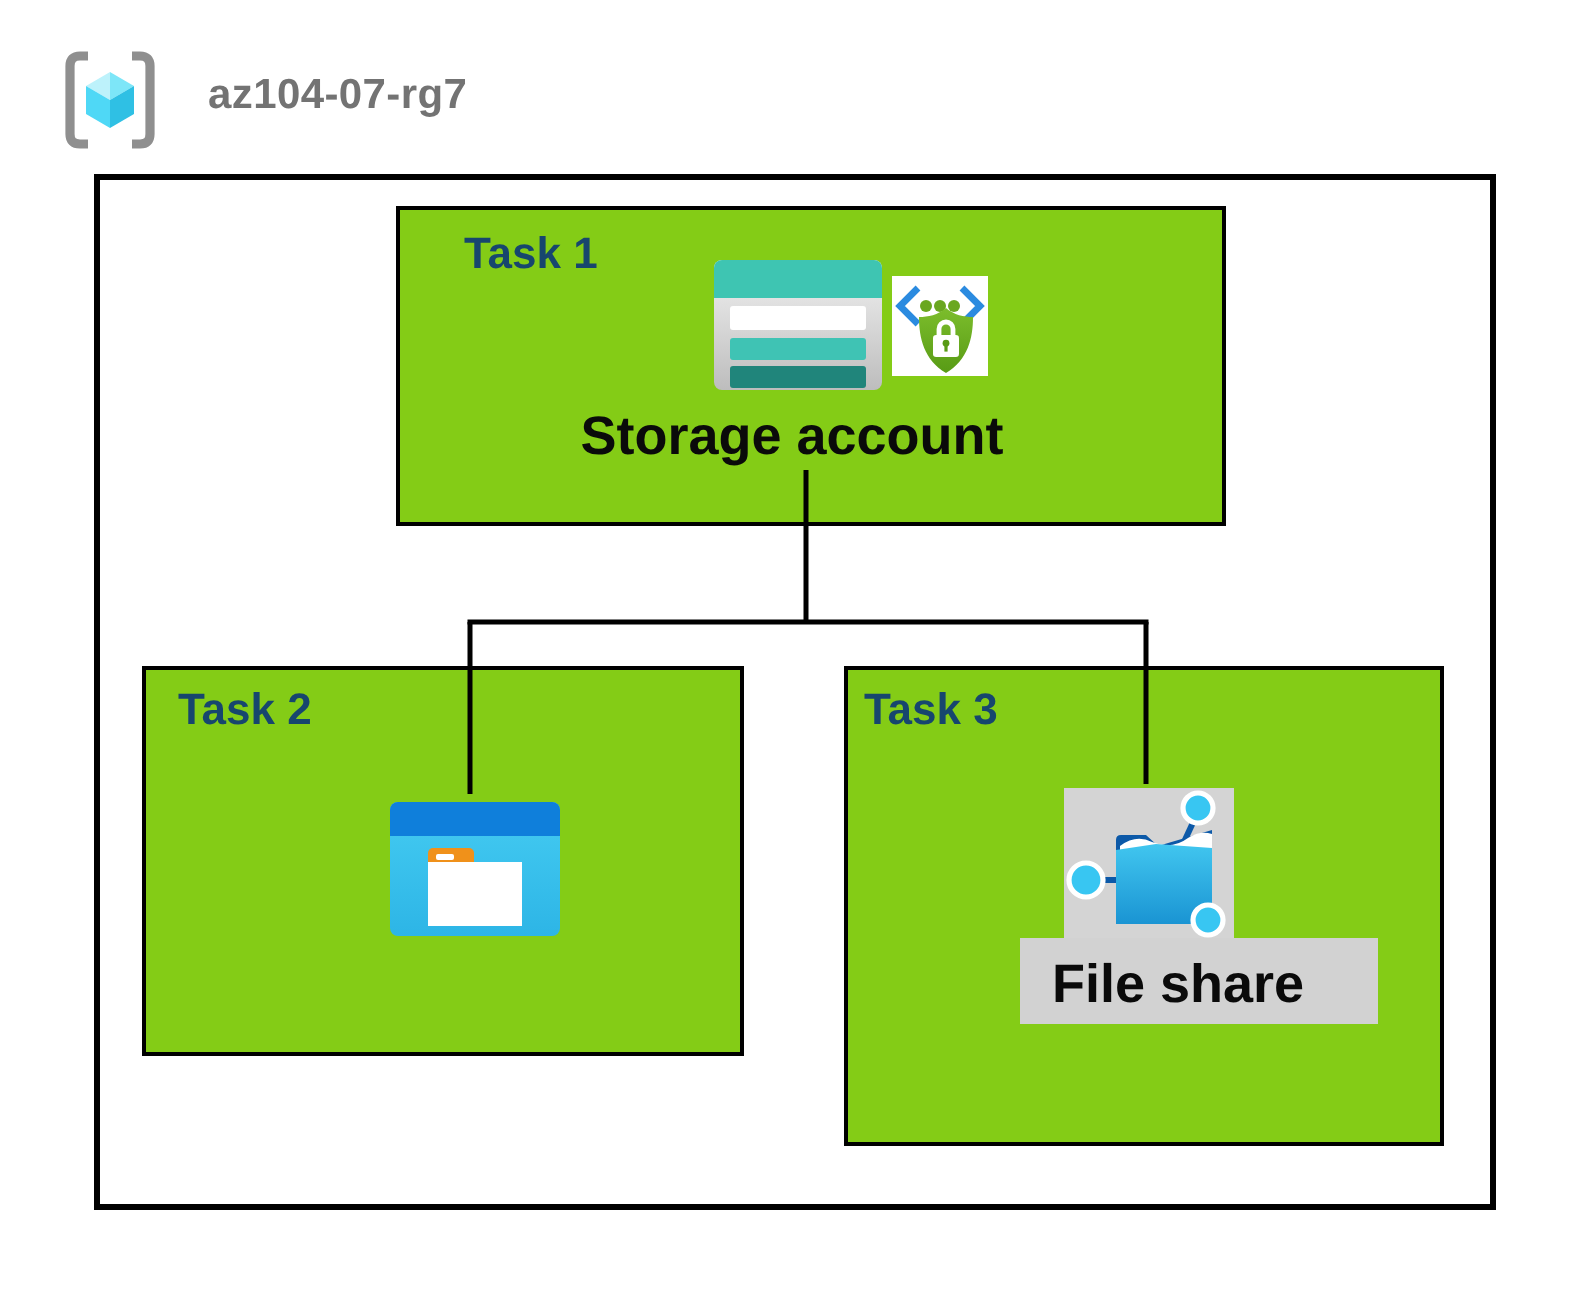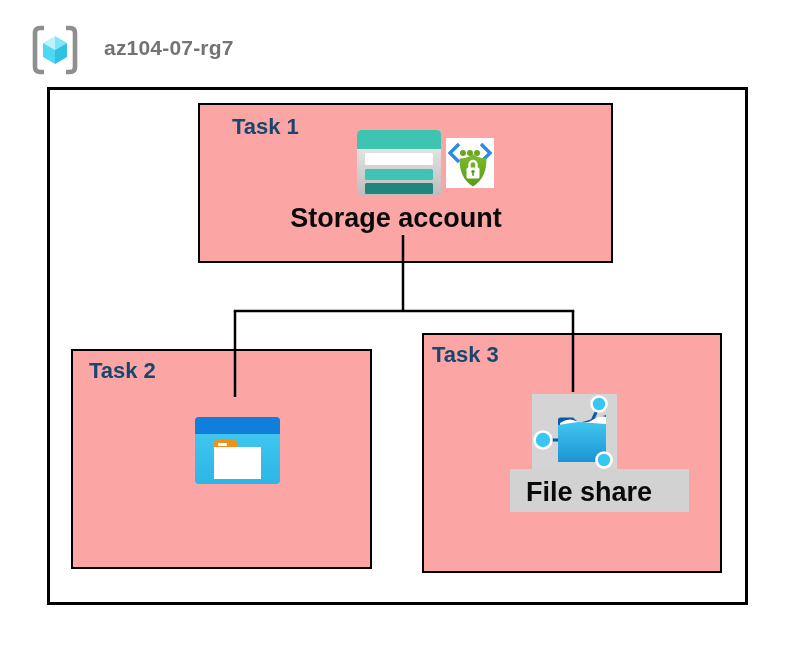--- a/index.html
+++ b/index.html
@@ -19,24 +19,24 @@
     font-size: 21px; font-weight: 700; color: #737373;
     letter-spacing: 0.2px; white-space: nowrap;
   }
 
   
   .outer-box {
     position: absolute; left: 47px; top: 87px; width: 701px; height: 518px;
     border: 3px solid #000000; background: #ffffff;
   }
   .task-box {
-    position: absolute; background: #fca5a5; border: 2px solid #000000;
+    position: absolute; background: #84cc16; border: 2px solid #000000;
   }
   .task1 { left: 198px; top: 103px; width: 415px; height: 160px; }
-  .task2 { left: 71px;  top: 349px; width: 301px; height: 220px; padding-left: 21px; }
+  .task2 { left: 71px;  top: 333px; width: 301px; height: 195px; padding-left: 21px; }
   .task3 { left: 422px; top: 333px; width: 300px; height: 240px; }
 
   .task-label {
     position: absolute; font-size: 22px; font-weight: 700; color: #17466e;
     white-space: nowrap;
   }
   .task1 .task-label { left: 32px; top: 9px; }
   .task2 .task-label { left: 16px; top: 7px; }
   .task3 .task-label { left: 8px;  top: 7px; }
 

